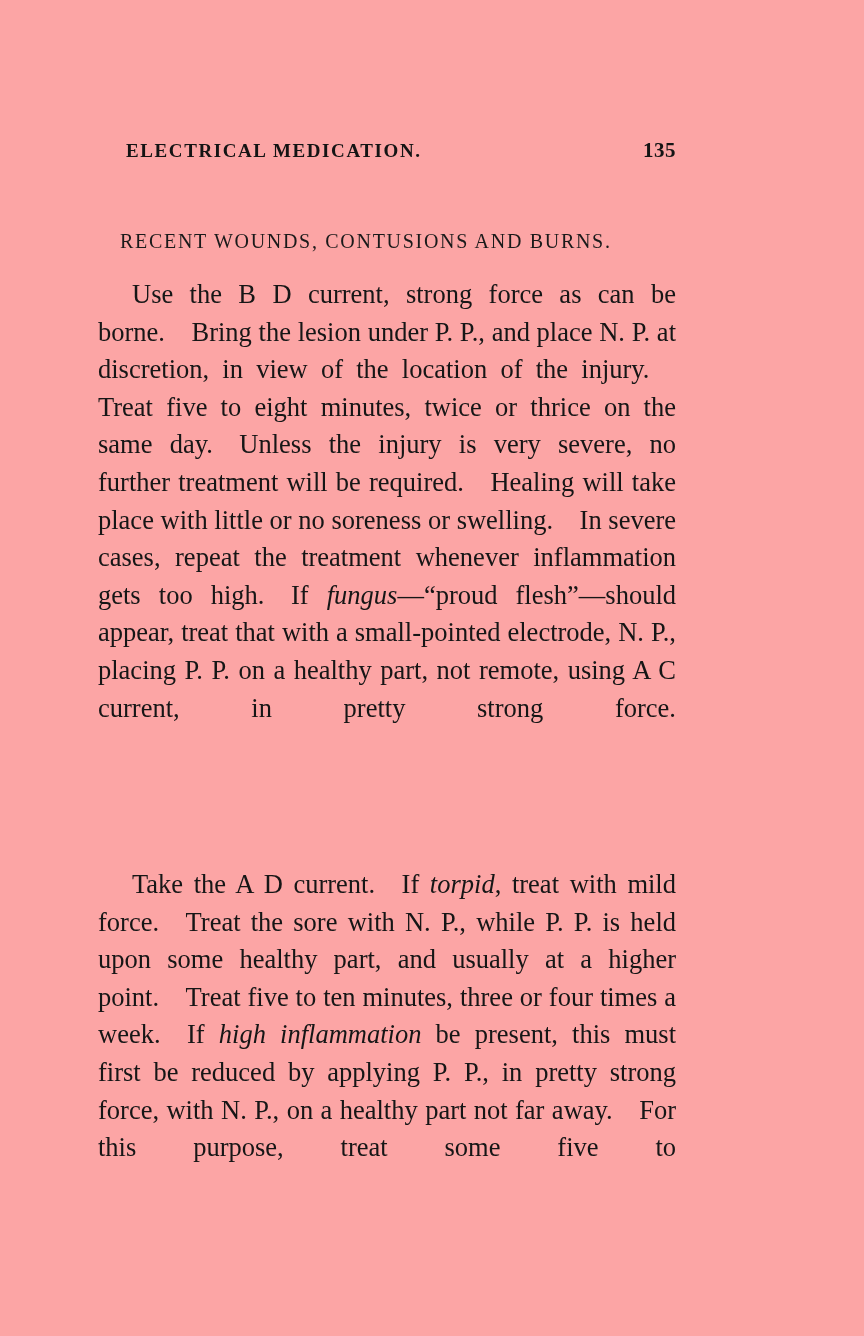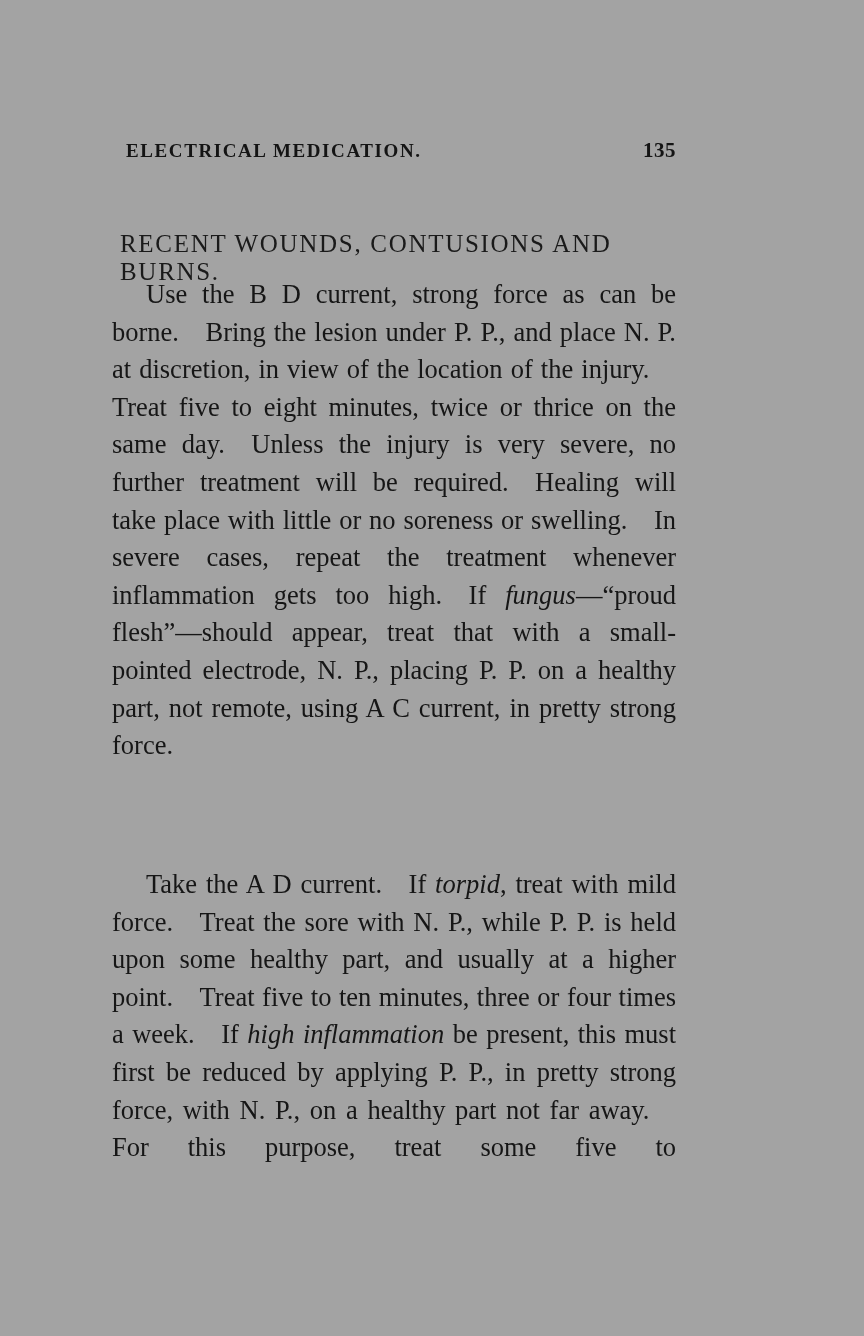--- a/index.html
+++ b/index.html
@@ -14,21 +14,21 @@
     font-family: "Liberation Serif", serif;
     color: #1a1a1a;
     overflow: hidden;
   }
   .page {
     position: absolute;
     left: 0;
     top: 0;
     width: 864px;
     height: 1336px;
-    background: #a3a3a3;
+    background: #fca5a5;
   }
   .running-head {
     position: absolute;
     left: 98px;
     top: 138px;
     width: 578px;
     display: flex;
     align-items: baseline;
     justify-content: space-between;
   }
@@ -42,21 +42,21 @@
   }
   .folio {
     font-family: "Liberation Serif", serif;
     font-size: 21px;
     font-weight: 700;
     color: #141414;
     letter-spacing: 0.5px;
   }
   .section-head {
     text-align: center;
-    font-size: 25px;
+    font-size: 20px;
     letter-spacing: 1.7px;
     font-weight: 500;
     color: #1a1a1a;
   }
   .section-head-1 {
     position: absolute;
     left: 98px;
     top: 230px;
     width: 578px;
     text-align: left;
@@ -80,21 +80,20 @@
     color: #161616;
   }
   .block-1 { top: 276px; }
   .block-2 { top: 866px; }
   .body-block p {
     margin: 0;
     text-align: justify;
   }
   .body-block p.indent {
     text-indent: 34px;
-    margin-left: 14px;
   }
   .body-block i {
     font-style: italic;
   }
   
   .body-block p:after {
     content: "";
     display: inline-block;
     width: 100%;
   }

